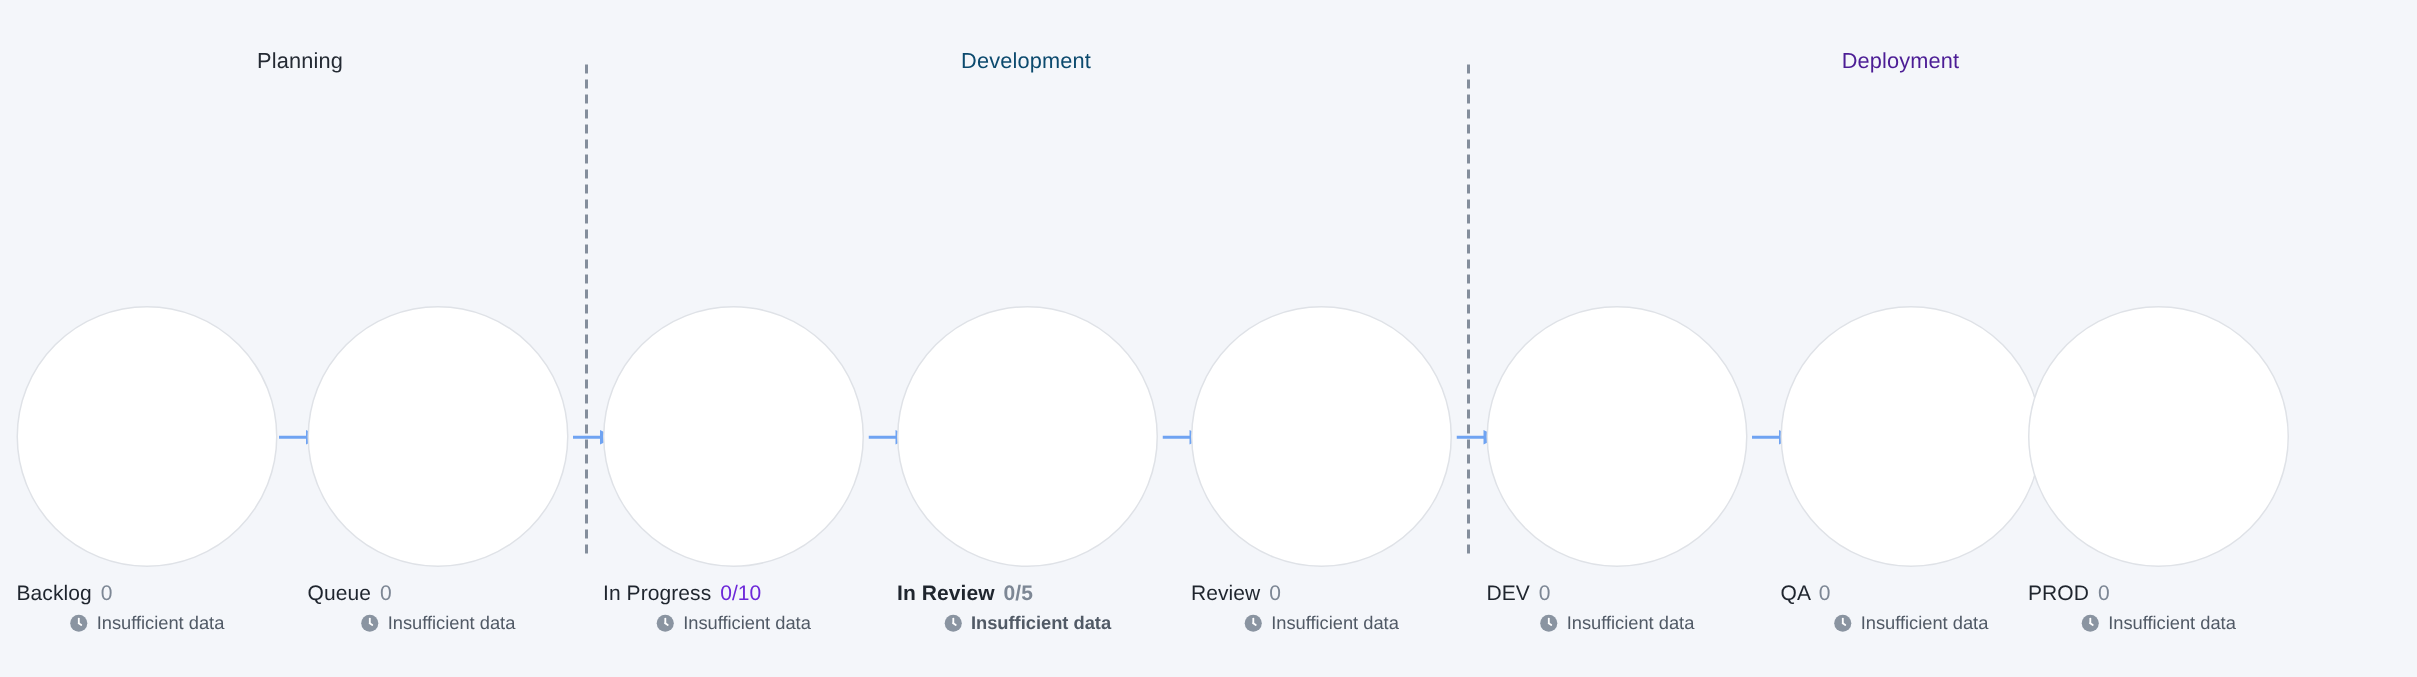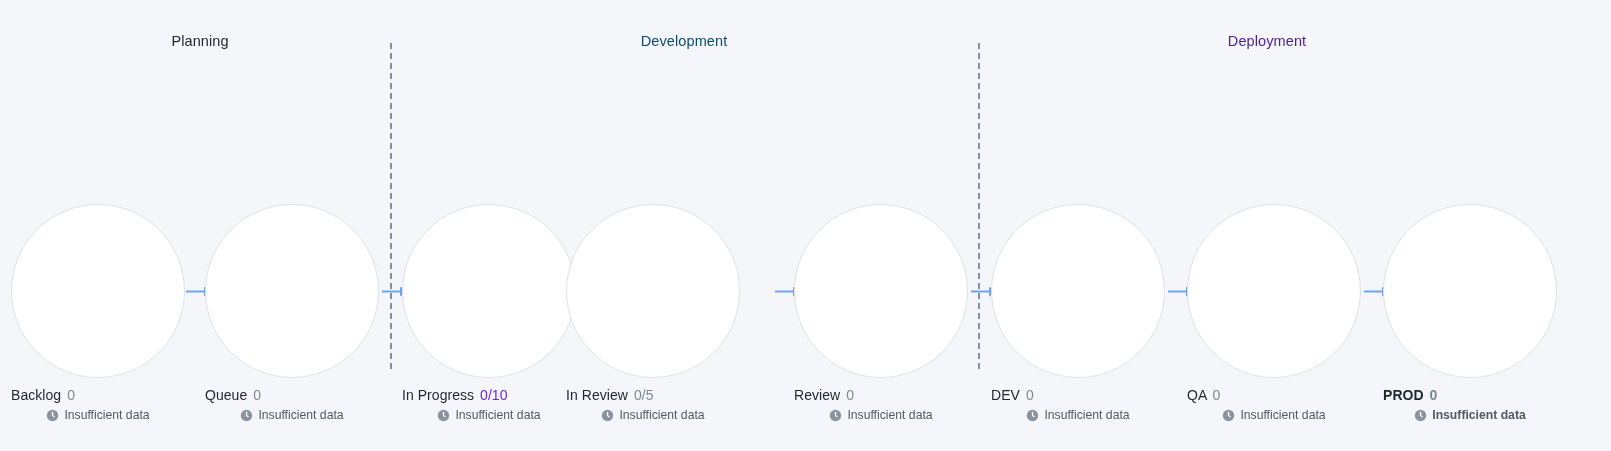--- a/index.html
+++ b/index.html
@@ -162,21 +162,21 @@
       <div class="caption"><span>In Progress</span> <span class="count" style="color: #6d28d9;">0/10</span></div>
       <div class="note" style="color: rgb(81, 90, 102);">
         <svg class="clock-ic" viewBox="0 0 16 16">
           <circle cx="8" cy="8" r="7" fill="#8a94a1"></circle>
           <rect x="7.3" y="3.4" width="1.5" height="5.2" rx="0.7" fill="#ffffff"></rect>
           <rect x="7.3" y="7.2" width="1.5" height="4" rx="0.7" fill="#ffffff" transform="rotate(-55 8 8)"></rect>
         </svg>
         <span>Insufficient data</span>
       </div>
     </div>
-    <div class="stage" style="left: 566px;">
+    <div class="stage" style="left: 598px; font-weight: bold;">
       <div class="bubble" style="background: rgb(255, 255, 255); border-color: rgb(223, 226, 231);"></div>
       <div class="caption"><span>In Review</span> <span class="count" style="color: rgb(125, 135, 149);">0/5</span></div>
       <div class="note" style="color: rgb(81, 90, 102);">
         <svg class="clock-ic" viewBox="0 0 16 16">
           <circle cx="8" cy="8" r="7" fill="#8a94a1"></circle>
           <rect x="7.3" y="3.4" width="1.5" height="5.2" rx="0.7" fill="#ffffff"></rect>
           <rect x="7.3" y="7.2" width="1.5" height="4" rx="0.7" fill="#ffffff" transform="rotate(-55 8 8)"></rect>
         </svg>
         <span>Insufficient data</span>
       </div>
@@ -210,21 +210,21 @@
       <div class="caption"><span>QA</span> <span class="count" style="color: rgb(125, 135, 149);">0</span></div>
       <div class="note" style="color: rgb(81, 90, 102);">
         <svg class="clock-ic" viewBox="0 0 16 16">
           <circle cx="8" cy="8" r="7" fill="#8a94a1"></circle>
           <rect x="7.3" y="3.4" width="1.5" height="5.2" rx="0.7" fill="#ffffff"></rect>
           <rect x="7.3" y="7.2" width="1.5" height="4" rx="0.7" fill="#ffffff" transform="rotate(-55 8 8)"></rect>
         </svg>
         <span>Insufficient data</span>
       </div>
     </div>
-    <div class="stage" style="left: 1383px; font-weight: bold;">
+    <div class="stage" style="left: 1352px;">
       <div class="bubble" style="background: rgb(255, 255, 255); border-color: rgb(223, 226, 231);"></div>
       <div class="caption"><span>PROD</span> <span class="count" style="color: rgb(125, 135, 149);">0</span></div>
       <div class="note" style="color: rgb(81, 90, 102);">
         <svg class="clock-ic" viewBox="0 0 16 16">
           <circle cx="8" cy="8" r="7" fill="#8a94a1"></circle>
           <rect x="7.3" y="3.4" width="1.5" height="5.2" rx="0.7" fill="#ffffff"></rect>
           <rect x="7.3" y="7.2" width="1.5" height="4" rx="0.7" fill="#ffffff" transform="rotate(-55 8 8)"></rect>
         </svg>
         <span>Insufficient data</span>
       </div>

